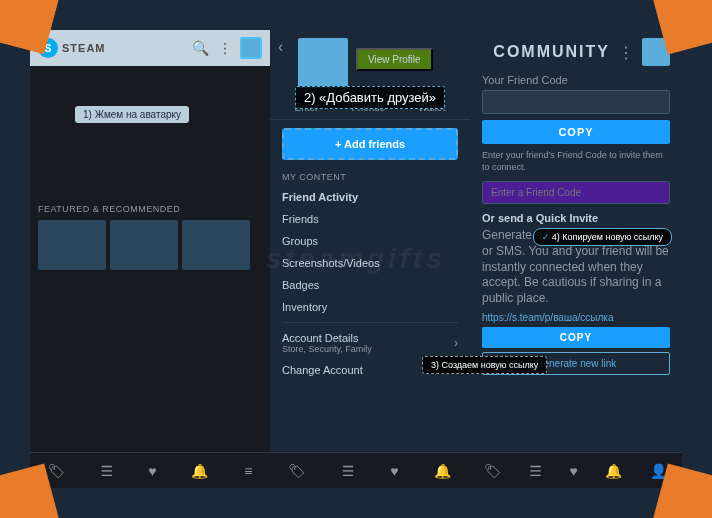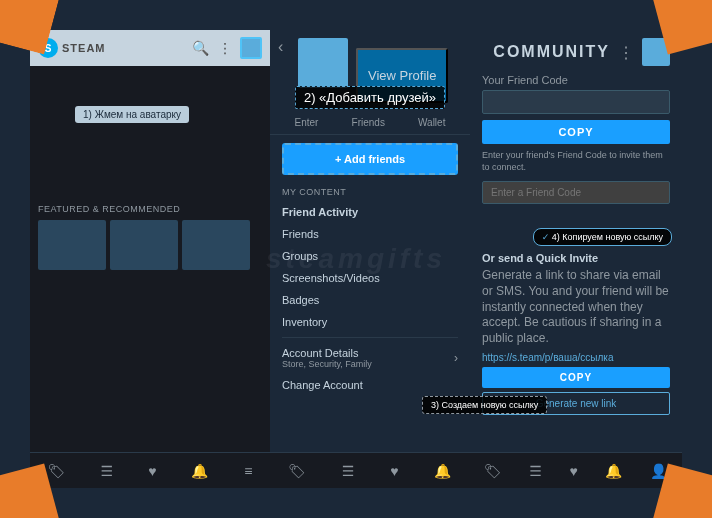--- a/index.html
+++ b/index.html
@@ -196,25 +196,25 @@
       gap: 8px;
       align-items: flex-start;
     }
     .profile-avatar {
       width: 50px; height: 50px;
       background: #5aacdb;
       border-radius: 2px;
       flex-shrink: 0;
     }
     .view-profile-btn {
-      background: #0369a1;
+      background: #4d7c0f;
       color: #c6d4df;
-      padding: 18px 10px;
-      border-radius: 2px;
-      font-size: 13px;
+      padding: 4px 10px;
+      border-radius: 2px;
+      font-size: 10px;
       cursor: pointer;
       white-space: nowrap;
       margin-top: 10px;
     }
 
     .step2-label {
       position: absolute;
       top: 56px;
       left: 50%;
       transform: translateX(-50%);
@@ -368,35 +368,34 @@
       margin-bottom: 6px;
     }
     .invite-desc {
       font-size: 9px;
       color: #8f98a0;
       margin-bottom: 8px;
       line-height: 1.3;
     }
     .enter-code-input {
       width: 100%;
-      background: #404040;
+      background: #4c1d95;
       border: 1px solid #3a5a6a;
       color: #8f98a0;
       padding: 5px 8px;
       font-size: 10px;
       border-radius: 2px;
       margin-bottom: 8px;
     }
 
     .quick-invite-label {
       font-size: 11px;
       color: #c6d4df;
       font-weight: bold;
       margin-bottom: 4px;
-      margin-top: 40px;
     }
     .quick-invite-desc {
       font-size: 12px;
       color: #8f98a0;
       line-height: 1.3;
       margin-bottom: 6px;
     }
 
     .link-url {
       font-size: 10px;

